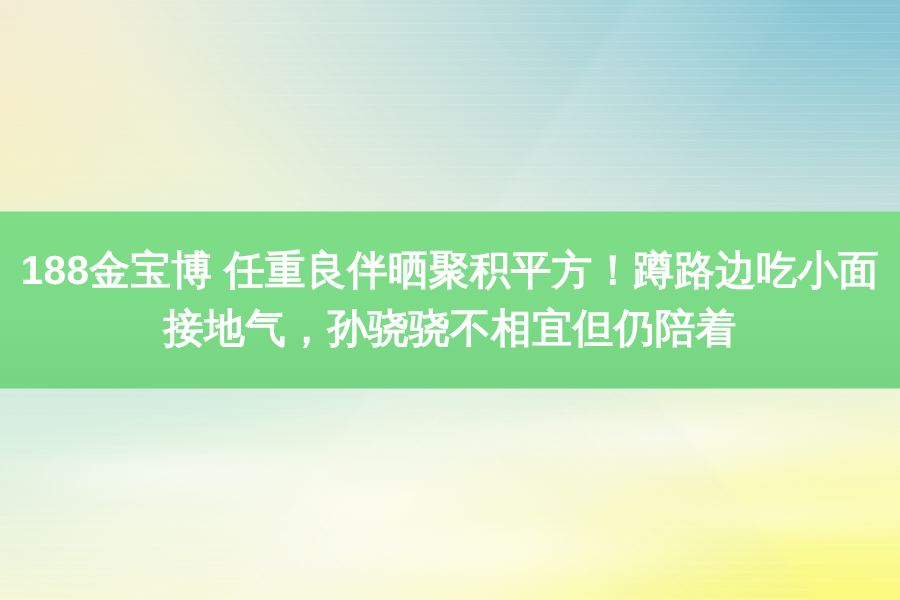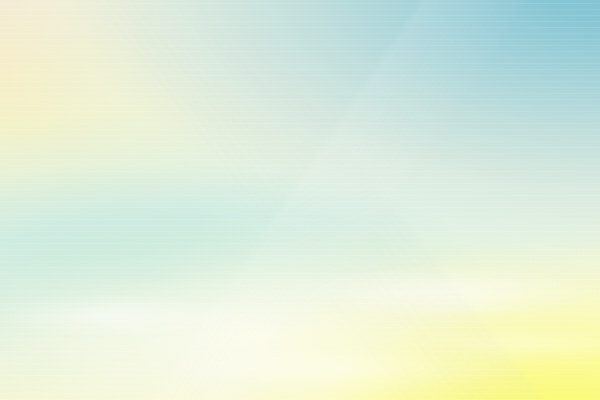--- a/index.html
+++ b/index.html
@@ -153,14 +153,18 @@
 
   <div class="bg-layer" id="bg-base"></div>
   <div class="bg-layer" id="bg-cyan-sweep"></div>
   <div class="bg-layer" id="bg-cyan-lower"></div>
   <div class="bg-layer" id="bg-cream-band"></div>
   <div class="bg-layer" id="bg-yellow-glow"></div>
   <div class="bg-layer" id="bg-clouds"></div>
   <div class="bg-layer" id="bg-diagonals"></div>
   <div class="bg-layer" id="bg-texture"></div>
 
+  <div id="caption-banner">
+    <div class="caption-line">188金宝博 任重良伴晒聚积平方！蹲路边吃小面</div>
+    <div class="caption-line">接地气，孙骁骁不相宜但仍陪着</div>
+  </div>
 
 </div>
 
 </body></html>

